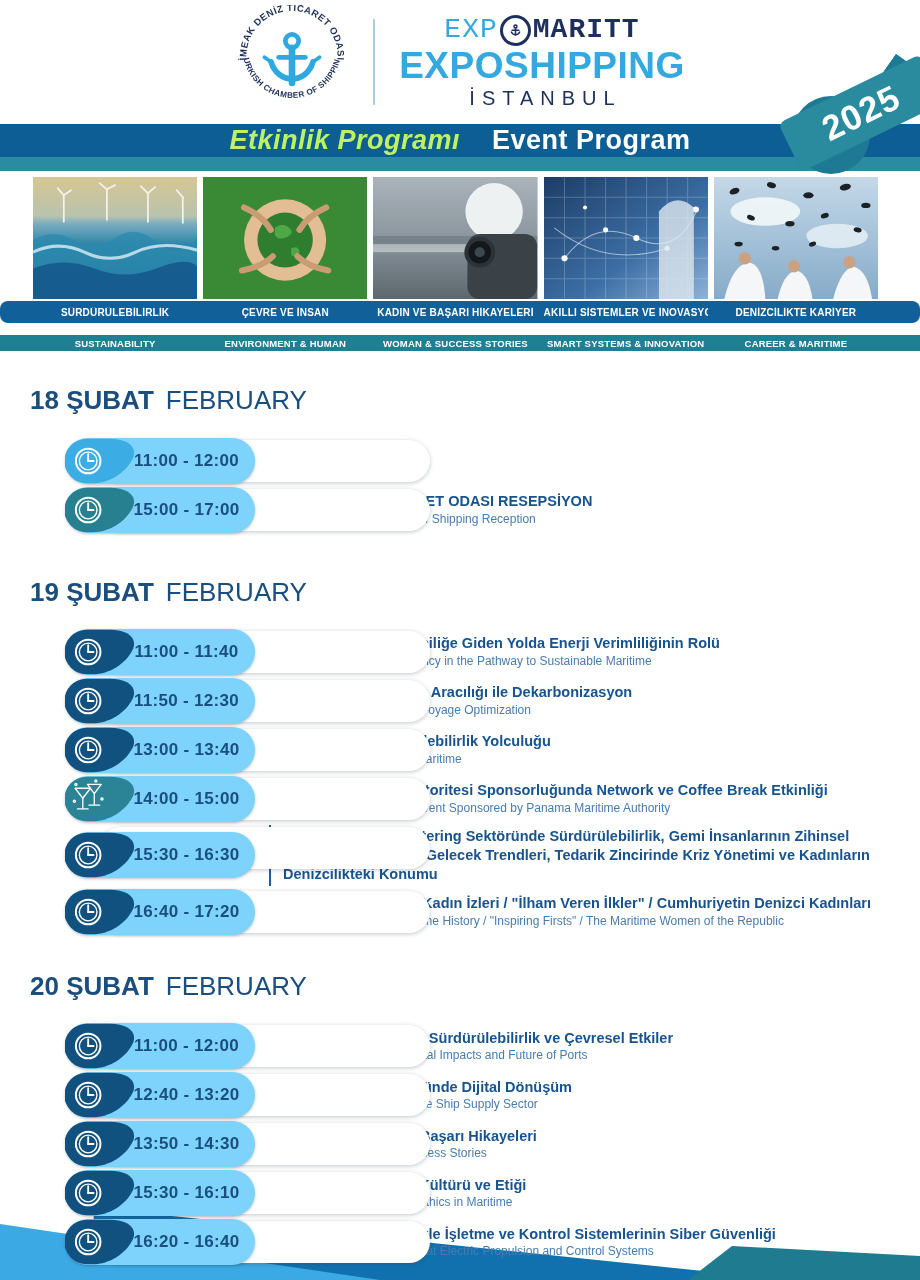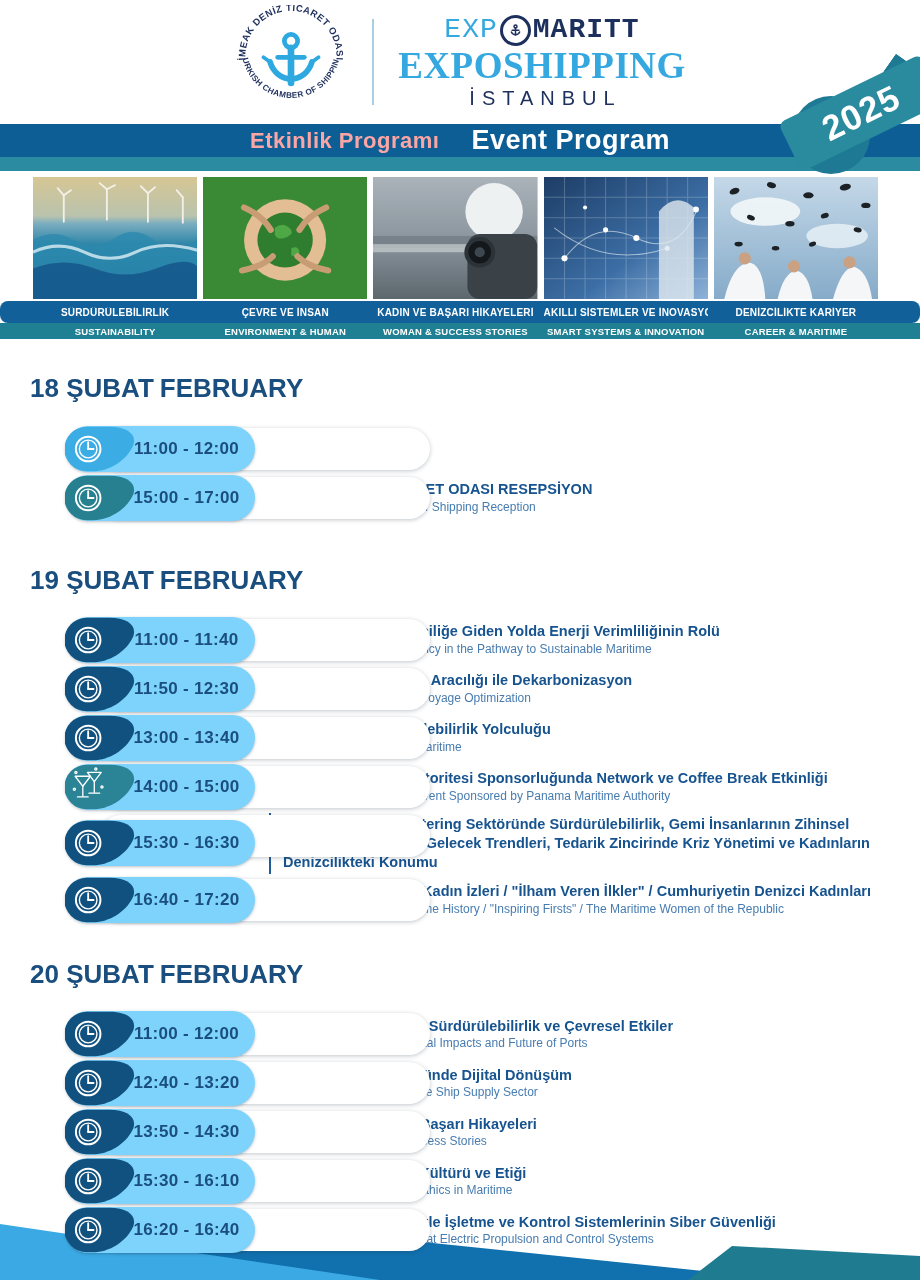--- a/index.html
+++ b/index.html
@@ -9,56 +9,56 @@
   
   .header{position:relative;height:124px;display:flex;align-items:center;justify-content:center;gap:24px;z-index:5;}
   .logo-circle{width:114px;height:114px;}
   .logo-divider{width:2px;height:86px;background:#a9cde2;}
   .wordmark{display:flex;flex-direction:column;align-items:center;line-height:1.05;}
   .wm-row1{display:flex;align-items:center;font-size:28px;font-weight:700;letter-spacing:1px;font-family:Liberation Mono, monospace;}
   .wm-exp{color:var(--light-blue,#35A8E0);font-weight:400;}
   .wm-oanchor{width:25px;height:25px;border:3px solid var(--navy,#1D2F5C);border-radius:50%;
               display:flex;align-items:center;justify-content:center;margin:0 2px;}
   .wm-maritt{color:var(--navy,#1D2F5C);font-weight:700;}
-  .wm-row2{color:var(--light-blue,#35A8E0);font-size:37px;font-weight:700;letter-spacing:0.5px;margin-top:1px;font-family:Liberation Serif, serif;}
+  .wm-row2{color:var(--light-blue,#35A8E0);font-size:37px;font-weight:700;letter-spacing:0.5px;margin-top:1px;}
   .wm-row3{color:var(--navy,#1D2F5C);font-size:20px;letter-spacing:7px;margin-top:3px;padding-left:7px;}
 
   
   .titlebar{position:relative;height:33px;background:var(--bar-blue,#0E5E96);display:flex;align-items:center;justify-content:center;z-index:2;}
-  .titlebar .tr{color:#fca5a5;font-size:22px;font-weight:700;letter-spacing:0.5px;}
+  .titlebar .tr{color:#bef264;font-size:27px;font-weight:700;letter-spacing:0.5px;font-style:italic;}
   .titlebar .en{color:#fff;font-size:27px;font-weight:700;margin-left:32px;letter-spacing:0.5px;}
   .teal-strip{height:14px;background:var(--strip-teal,#2B8CA1);}
   .ribbon-circle{position:absolute;left:792px;top:96px;width:78px;height:78px;border-radius:50%;
                  background:var(--ribbon-circle,#1E7A94);z-index:3;}
   .ribbon-tail{position:absolute;left:872px;top:66px;width:46px;height:30px;background:var(--ribbon-circle,#1E7A94);
                transform:rotate(-55deg);clip-path:polygon(0 0,100% 0,100% 100%,0 100%,35% 50%);z-index:3;}
   .ribbon-rect{position:absolute;left:782px;top:86px;width:158px;height:54px;border-radius:7px;
                background:var(--ribbon-teal,#2A8A9E);transform:rotate(-26deg);z-index:4;
                display:flex;align-items:center;justify-content:center;}
   .ribbon-rect span{color:#fff;font-size:35px;font-weight:700;letter-spacing:1px;}
 
   
   .photos{display:grid;grid-template-columns:repeat(5,1fr);gap:6px;margin:6px 42px 0 33px;height:122px;}
   .photo{position:relative;overflow:hidden;background:#cfd8de;}
   .photo svg{display:block;width:100%;height:100%;}
-  .cat-bar{display:grid;grid-template-columns:repeat(5,1fr);gap:6px;padding:0 42px 0 33px;align-items:center;}
+  .cat-bar{display:grid;grid-template-columns:repeat(5,1fr);gap:6px;padding:0 42px 0 33px;align-items:center;margin-top:12px;}
   .cat-bar.row1{background:var(--cat-row1-bg,#11609A);height:22px;margin-top:2px;border-radius:8px;}
   .cat-bar.row2{background:var(--cat-row2-bg,#1F8093);height:16px;}
   .cat-cell{color:#fff;text-align:center;font-weight:700;white-space:nowrap;overflow:hidden;}
   .row1 .cat-cell{font-size:10px;letter-spacing:0.2px;}
   .row2 .cat-cell{font-size:9.5px;letter-spacing:0.2px;}
 
   
   .schedule{position:relative;z-index:4;padding-left:30px;}
   .day-section{margin-top:34px;}
   .day-section.d1{margin-top:44px;}
   .day-section.d2{margin-top:36px;}
   .day-heading{font-size:26px;color:var(--heading,#1A4E7E);letter-spacing:0;}
   .day-heading .b{font-weight:700;}
-  .day-heading .r{font-weight:700;margin-left:6px;}
+  .day-heading .r{font-weight:400;margin-left:12px;}
   .event-list{margin-top:8px;}
   .event-row{position:relative;display:flex;align-items:center;min-height:46px;margin-bottom:3px;padding-left:35px;}
   .backcard{position:absolute;left:70px;top:2px;width:330px;height:42px;border-radius:22px;background:#fff;
             box-shadow:0 1px 4px rgba(30,50,70,.28);z-index:0;}
   .pill{position:relative;z-index:1;display:flex;align-items:center;width:190px;height:46px;background:#7dd3fc;
         border-radius:24px;box-shadow:0 1px 3px rgba(30,50,70,.3);flex:none;justify-content:space-between;}
   .cap{height:46px;width:77px;flex:none;margin-right:-16px;}
   .time{flex:1;text-align:center;font-size:17px;font-weight:700;color:var(--heading,#1A4E7E);padding-right:8px;letter-spacing:0.3px;}
   .event-text{margin-left:14px;border-left:2px solid #1E5D9C;padding:2px 0 2px 12px;}
   .event-title{font-size:14.5px;font-weight:700;color:var(--title-text,#16538F);line-height:1.3;max-width:600px;}

